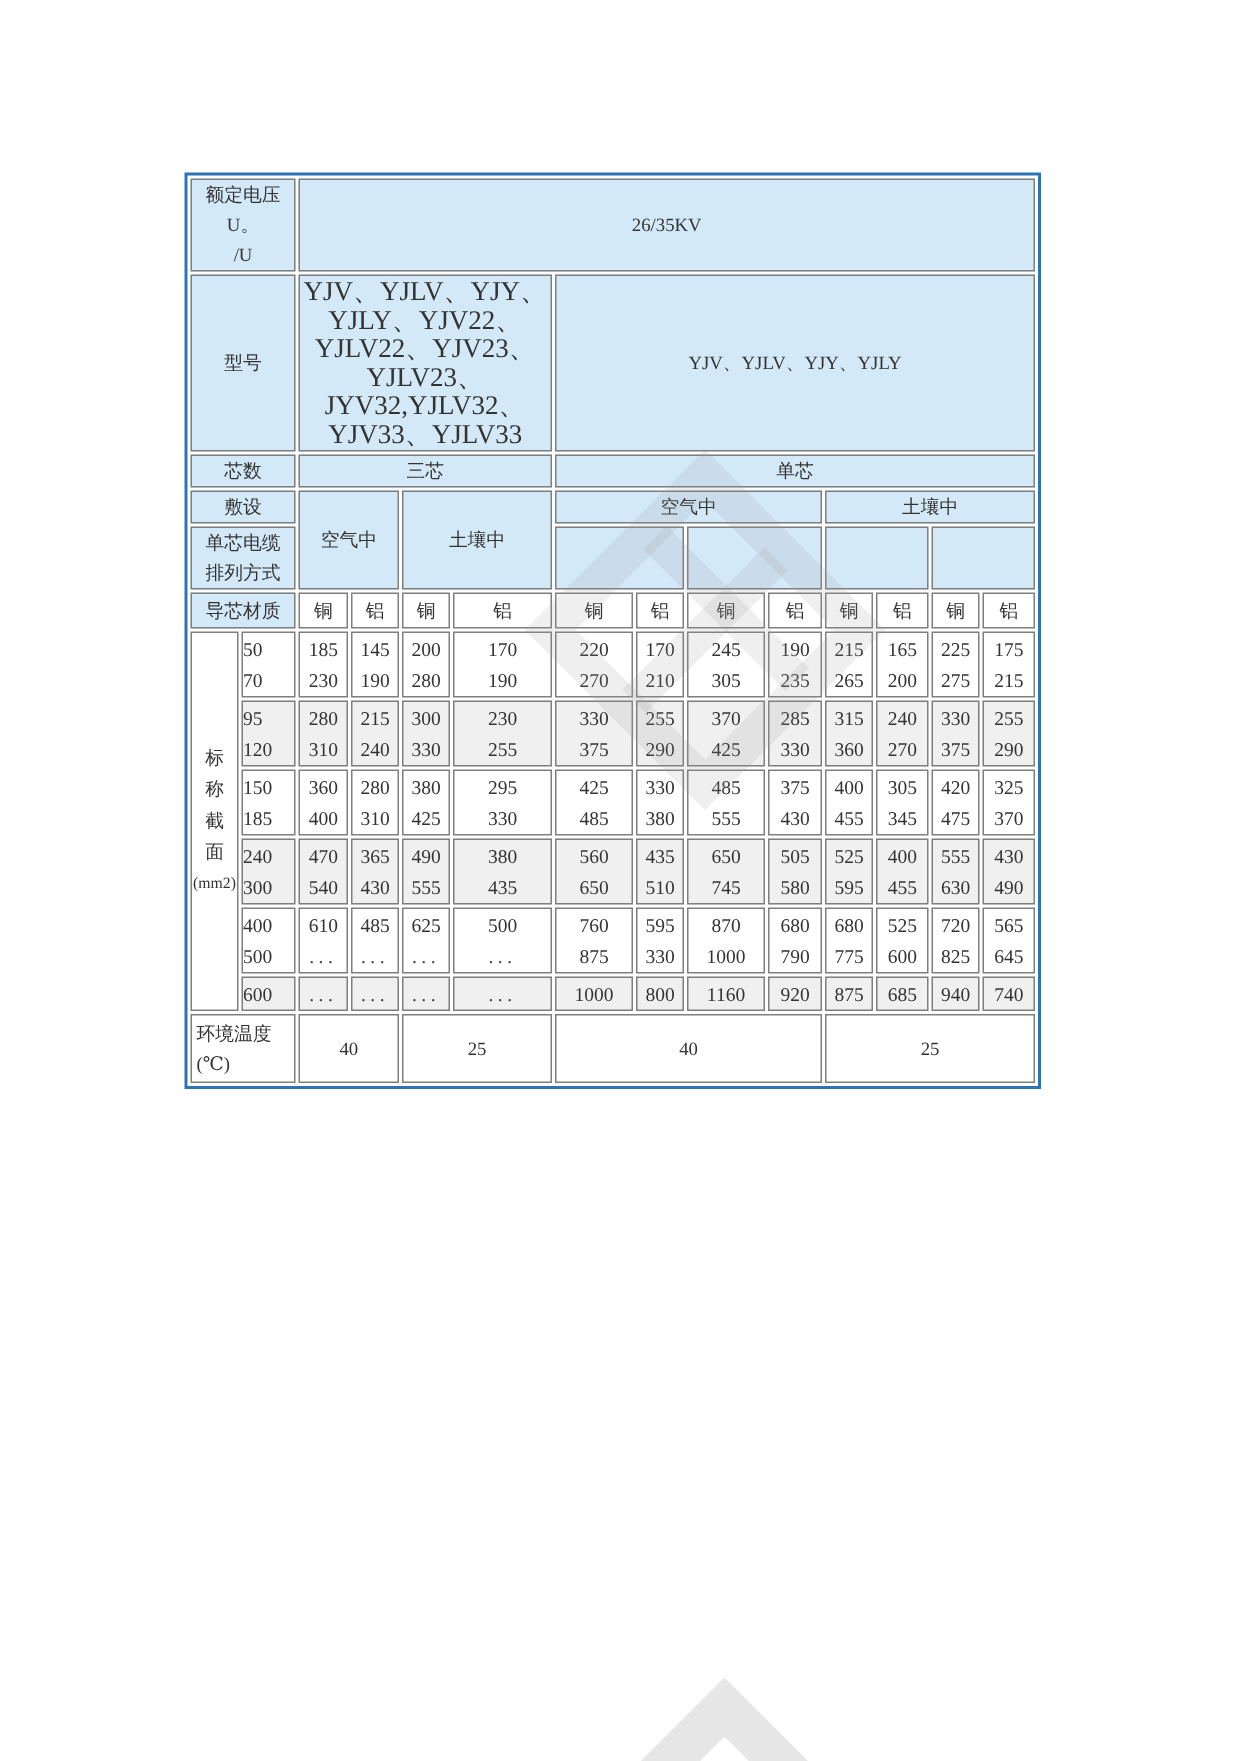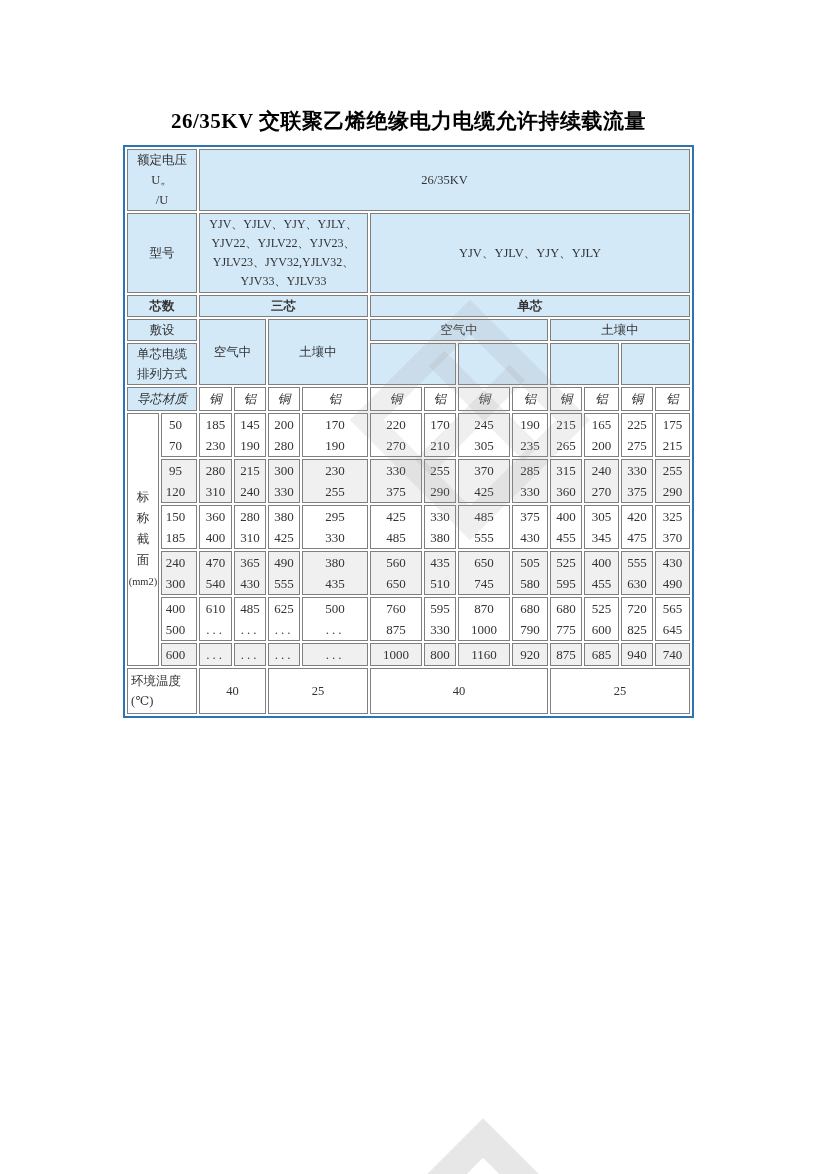--- a/index.html
+++ b/index.html
@@ -42,37 +42,37 @@
     background: #ffffff;
     color: #333333;
     font-size: 12.5px;
     text-align: center;
     vertical-align: middle;
     overflow: hidden;
   }
   td.hd { background: #d3e9f8; }
   tr.r1 { height: 46px; }
   tr.r2 { height: 60px; }
-  tr.r3 { height: 22px; font-weight: bold; }
+  tr.r3 { height: 22px; }
   tr.r4 { height: 22px; }
   tr.r5 { height: 42px; }
-  tr.r6 { height: 24px; font-style: italic; }
+  tr.r6 { height: 24px; }
   tr.pair { height: 44px; }
   tr.single { height: 22px; }
   tr.amb { height: 46px; padding-left: 17px; }
   tr.shade td { background: #f0f0f0; }
   .two-line div { line-height: 20px; }
   .model3 {
-    font-size: 12px;
+    font-size: 18px;
     line-height: 19px;
     padding: 1px 2px;
   }
   .line { line-height: 21px; font-size: 13px; }
   .dots { letter-spacing: 3px; color: #444444; }
-  .size-cell { text-align: center; padding-right: 7px; }
+  .size-cell { text-align: left; padding-right: 7px; }
   .section-cell div { line-height: 21px; font-size: 12.5px; }
   .section-cell div.mm2 { font-size: 10.5px; }
   .amb-label { text-align: left; padding-left: 3px; }
   .amb-label div { line-height: 20px; }
   
   .wm { position: absolute; pointer-events: none; z-index: 5; }
   .wm-center {
     left: 385px; top: 335px;
     width: 122px; height: 122px;
     border: 24px solid rgba(155, 155, 155, 0.16);
@@ -92,21 +92,20 @@
     left: 375px; top: 1163px;
     width: 160px; height: 160px;
     border: 28px solid rgba(170, 170, 170, 0.28);
     transform: rotate(45deg);
   }
 </style>
 </head>
 <body>
 
 <div class="content">
-  <div class="page-title">26/35KV 交联聚乙烯绝缘电力电缆允许持续载流量</div>
 
   <div class="table-wrap">
     <table>
       <colgroup>
         <col style="width:32px">
           <col style="width:36px">
         <col style="width:33px">
           <col style="width:32px">
           <col style="width:32px">
           <col style="width:66px">

